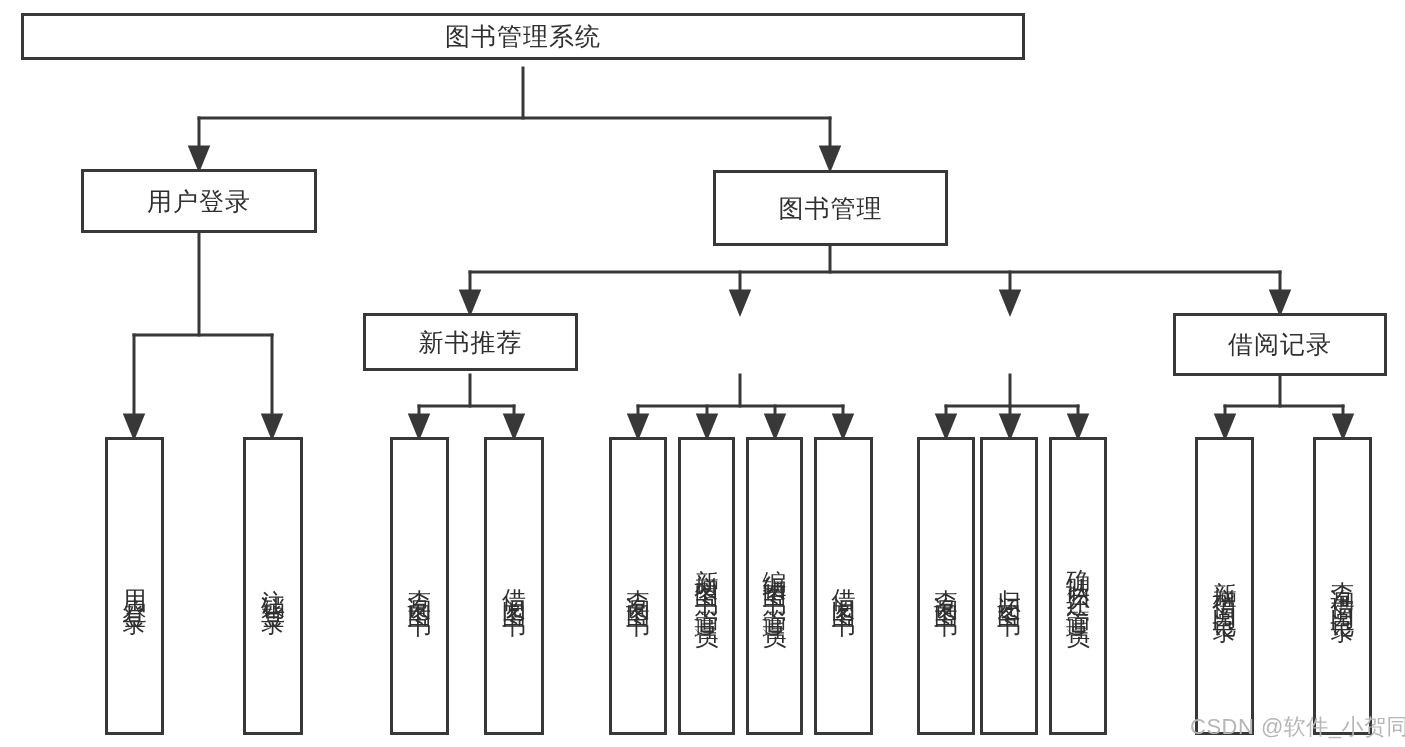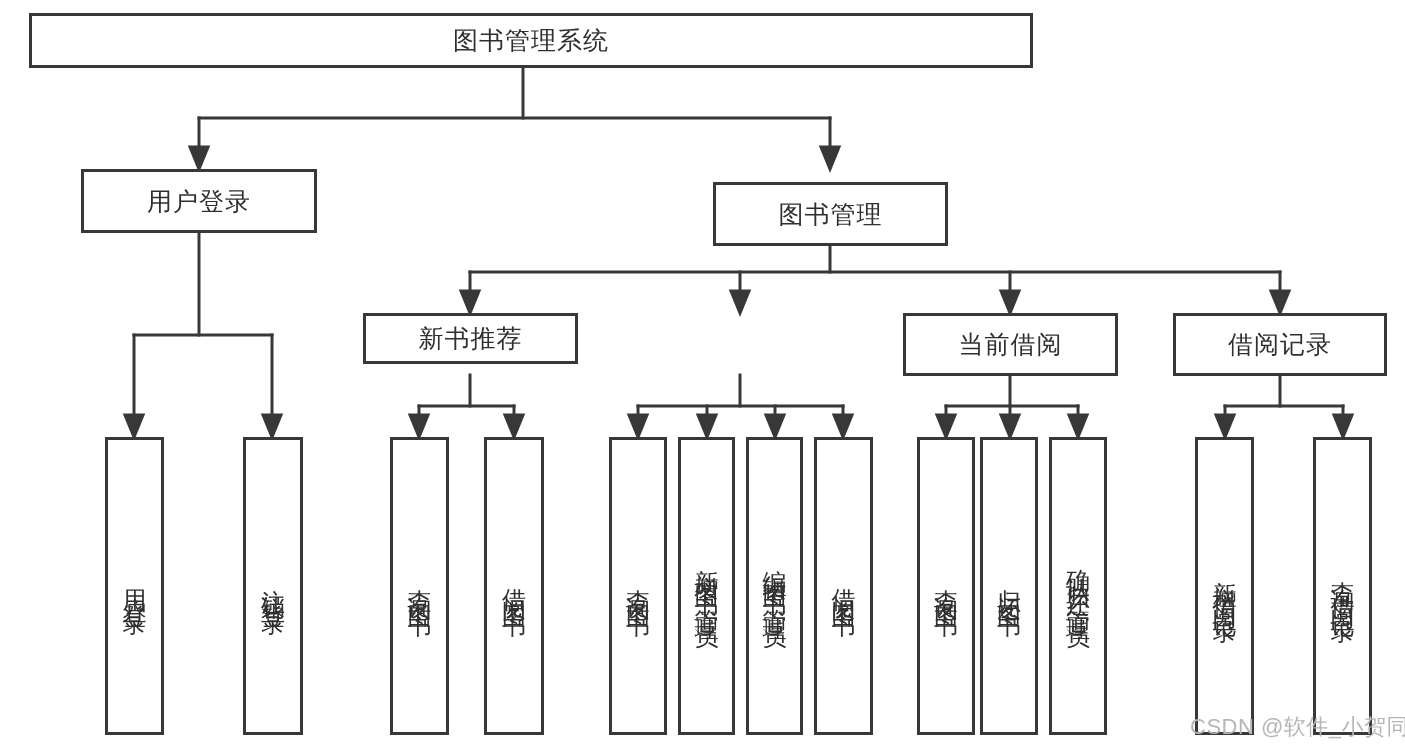--- a/index.html
+++ b/index.html
@@ -31,24 +31,24 @@
   .hlabel { font-size: 25px; letter-spacing: 1px; white-space: nowrap; }
   .leaf .vtext {
     writing-mode: vertical-rl;
     text-orientation: mixed;
     font-size: 24px;
     line-height: 1;
     letter-spacing: 8px;
     white-space: nowrap;
   }
   
-  .n-root            { left: 21px;   top: 13px;  width: 1004px; height: 55px; margin-left: 8px; }
+  .n-root            { left: 21px;   top: 13px;  width: 1004px; height: 47px; }
   .n-user-login      { left: 81px;   top: 169px; width: 236px;  height: 64px; }
-  .n-book-mgmt       { left: 713px;  top: 182px; width: 235px;  height: 64px; font-family: Liberation Serif, serif; }
-  .n-new-book        { left: 363px;  top: 313px; width: 215px;  height: 51px; }
+  .n-book-mgmt       { left: 713px;  top: 170px; width: 235px;  height: 76px; font-family: Liberation Serif, serif; }
+  .n-new-book        { left: 363px;  top: 313px; width: 215px;  height: 58px; }
   .n-book-borrow     { left: 632px;  top: 313px; width: 215px;  height: 63px; }
   .n-current-borrow  { left: 903px;  top: 313px; width: 215px;  height: 63px; }
   .n-borrow-records  { left: 1173px; top: 313px; width: 214px;  height: 63px; }
   .leaf { top: 437px; height: 298px; }
   .l-0  { left: 105px;  width: 59px; }
   .l-1  { left: 243px;  width: 60px; }
   .l-2  { left: 390px;  width: 59px; }
   .l-3  { left: 484px;  width: 60px; }
   .l-4  { left: 609px;  width: 58px; }
   .l-5  { left: 678px;  width: 57px; }
@@ -144,23 +144,20 @@
   <div class="node n-user-login">
     <span class="hlabel">用户登录</span>
   </div>
   <div class="node n-book-mgmt">
     <span class="hlabel">图书管理</span>
   </div>
 
   <div class="node n-new-book">
     <span class="hlabel">新书推荐</span>
   </div>
-  <div class="node n-current-borrow">
-    <span class="hlabel">当前借阅</span>
-  </div>
   <div class="node n-borrow-records">
     <span class="hlabel">借阅记录</span>
   </div>
 
   <div class="node leaf l-0">
     <span class="vtext">用户登录</span>
   </div>
   <div class="node leaf l-1">
     <span class="vtext">注销登录</span>
   </div>

